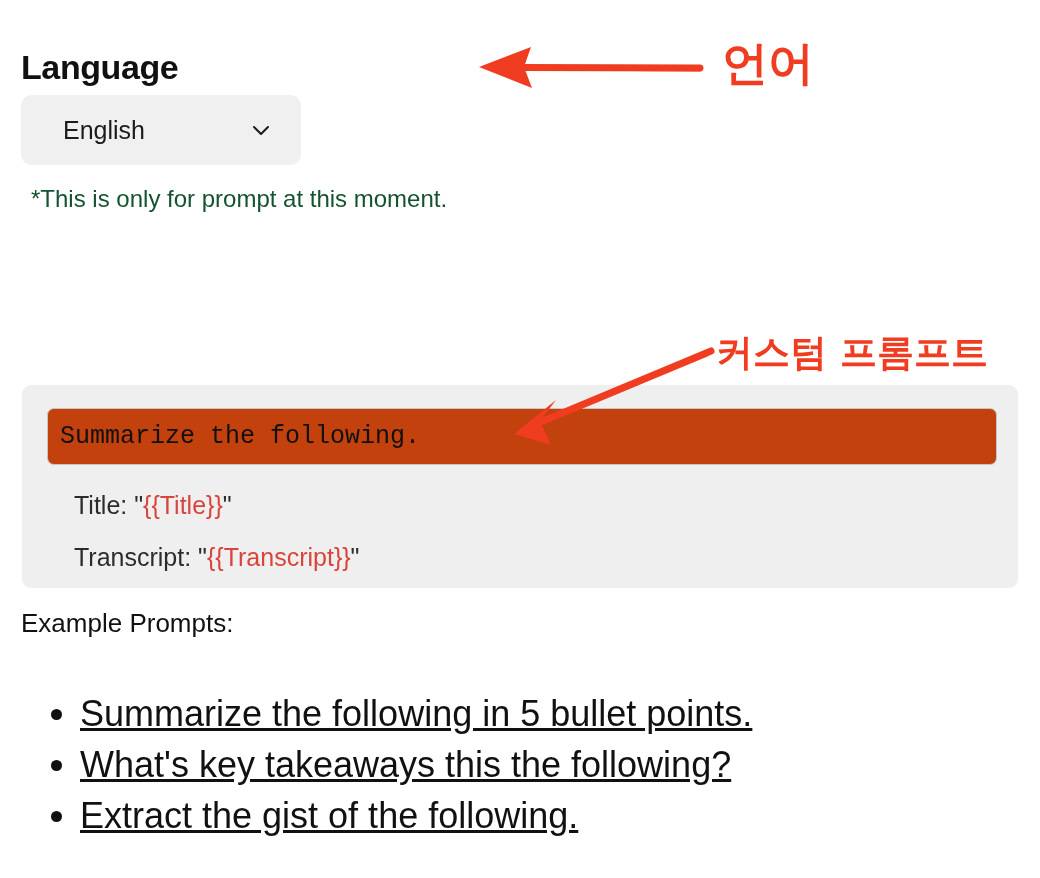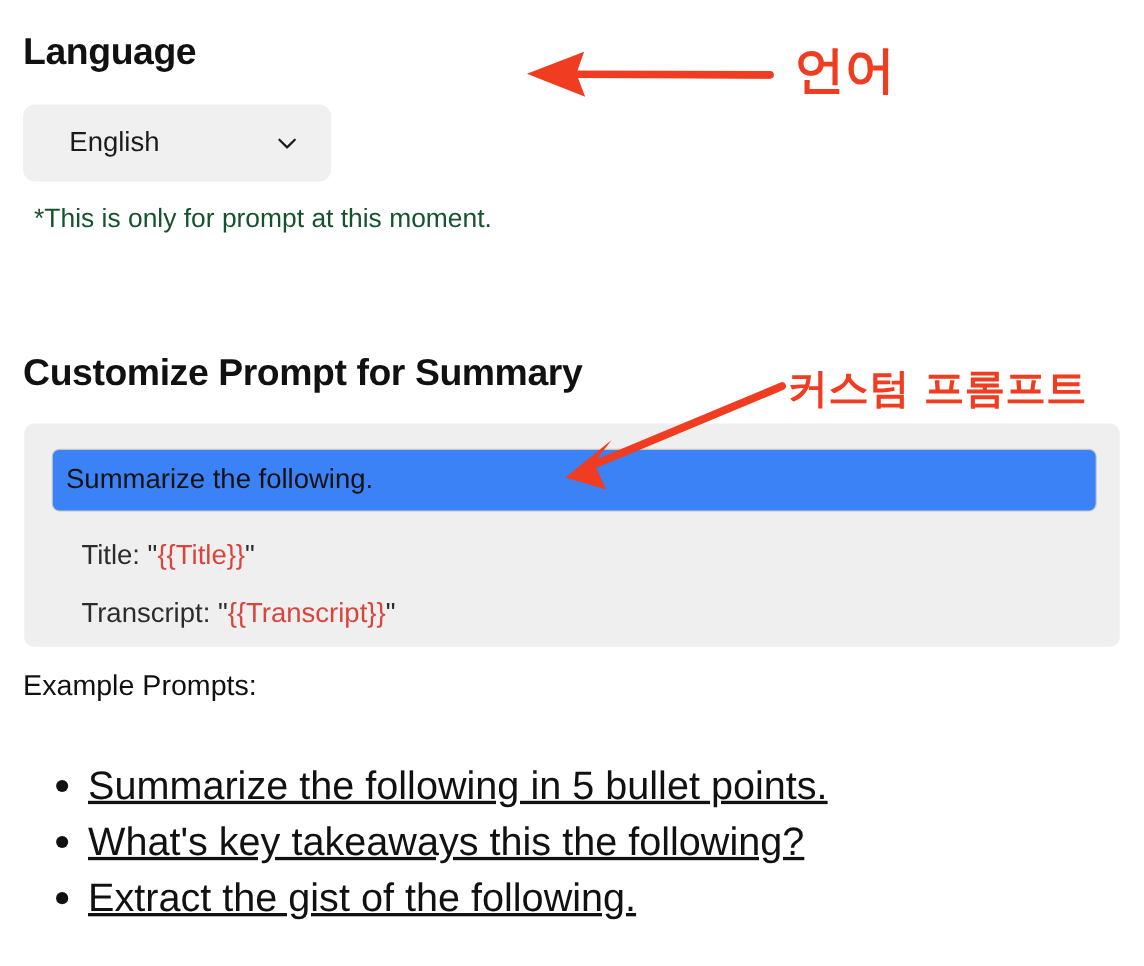--- a/index.html
+++ b/index.html
@@ -23,20 +23,21 @@
   }
 
   
   .section-heading {
     position: absolute;
     font-size: 34px;
     font-weight: bold;
     letter-spacing: -0.4px;
     color: #111111;
     white-space: nowrap;
+    margin-top: 20px;
   }
   #language-heading { left: 21px; top: 28px; }
   #customize-heading { left: 21px; top: 320px; }
 
   
   .select-box {
     position: absolute;
     left: 21px;
     top: 95px;
     width: 280px;
@@ -85,25 +86,25 @@
     background: #efefef;
     border-radius: 9px;
     box-sizing: border-box;
   }
   .prompt-input {
     position: absolute;
     left: 25px;
     top: 23px;
     width: 950px;
     height: 57px;
-    background: #3b82f6;
+    background: #c2410c;
     border: 1px solid #c6c6c6;
     border-radius: 7px;
     box-sizing: border-box;
-    font-family: Liberation Sans, sans-serif;
+    font-family: Liberation Mono, monospace;
     font-size: 25px;
     color: #111111;
     padding: 0 12px;
     outline: none;
   }
   .template-line {
     position: absolute;
     left: 52px;
     font-size: 25px;
     color: #2c2c2c;
@@ -177,21 +178,20 @@
 
   <div class="select-box">
     <span class="select-value">English</span>
     <svg class="select-chevron" viewBox="0 0 24 24">
       <path d="M5 9 L12 16 L19 9" fill="none" stroke="#1b1b1b" stroke-width="2" stroke-linecap="round" stroke-linejoin="round"></path>
     </svg>
   </div>
 
   <div class="note-text">*This is only for prompt at this moment.</div>
 
-  <div class="section-heading" id="customize-heading">Customize Prompt for Summary</div>
 
   <div class="prompt-panel">
     <input class="prompt-input" type="text" value="Summarize the following." style="">
 
     <div class="template-line" id="template-title-line">
       <span>Title: "</span><span class="token">{{Title}}</span><span>"</span>
     </div>
 
     <div class="template-line" id="template-transcript-line">
       <span>Transcript: "</span><span class="token">{{Transcript}}</span><span>"</span>

